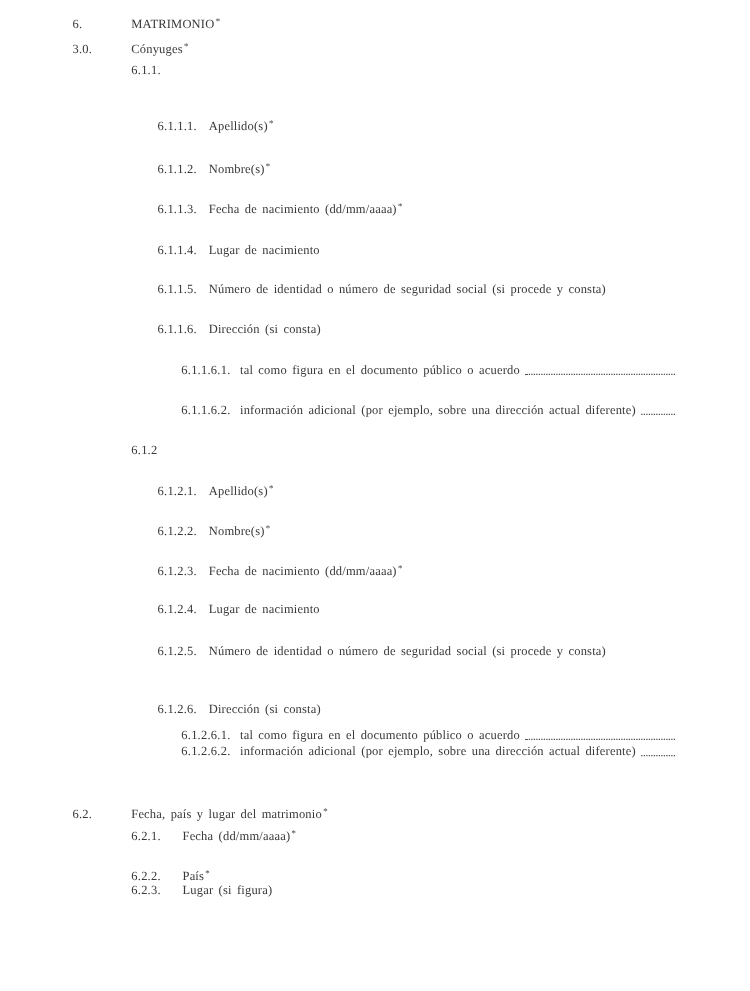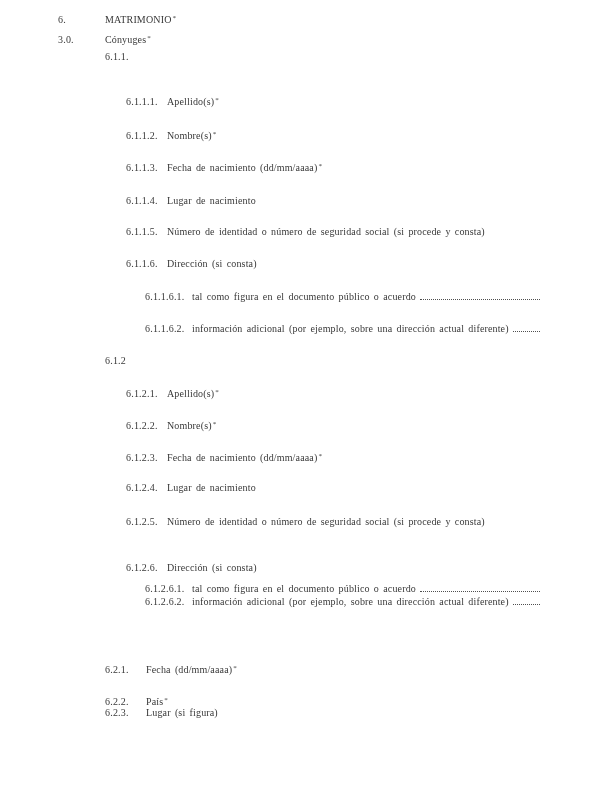--- a/index.html
+++ b/index.html
@@ -142,20 +142,24 @@
     <span class="label"><span>tal como figura en el documento público o acuerdo</span><sup class="star"></sup></span>
     <span class="leader"></span>
   </div>
 
   <div class="row lvl4 dotted" style="top:596px">
     <span class="num">6.1.2.6.2.</span>
     <span class="label"><span>información adicional (por ejemplo, sobre una dirección actual diferente)</span><sup class="star"></sup></span>
     <span class="leader"></span>
   </div>
 
+  <div class="row lvl1" style="top:646px">
+    <span class="num">6.2.</span>
+    <span class="label"><span>Fecha, país y lugar del matrimonio</span><sup class="star">*</sup></span>
+  </div>
 
   <div class="row lvl2" style="top:664px">
     <span class="num">6.2.1.</span>
     <span class="label"><span>Fecha (dd/mm/aaaa)</span><sup class="star">*</sup></span>
   </div>
 
   <div class="row lvl2" style="top:696px">
     <span class="num">6.2.2.</span>
     <span class="label"><span>País</span><sup class="star">*</sup></span>
   </div>

